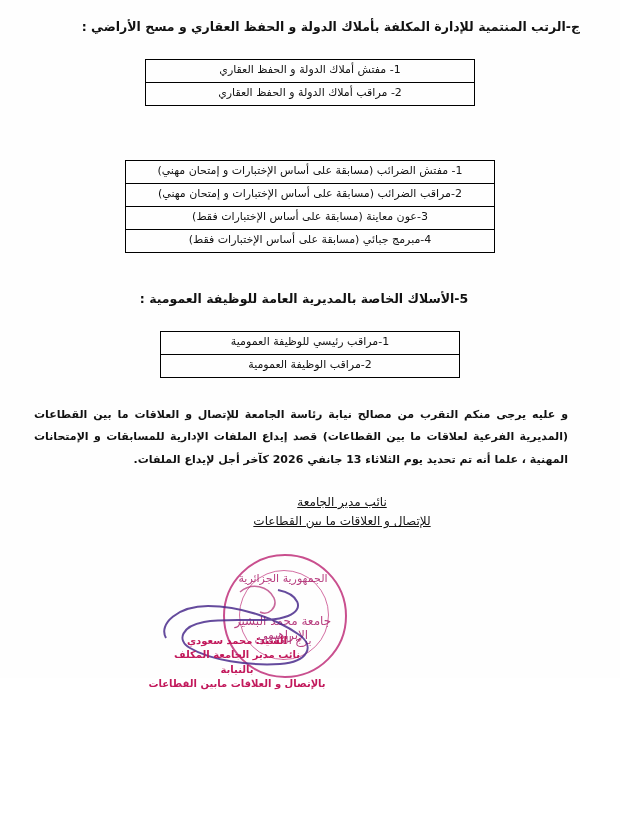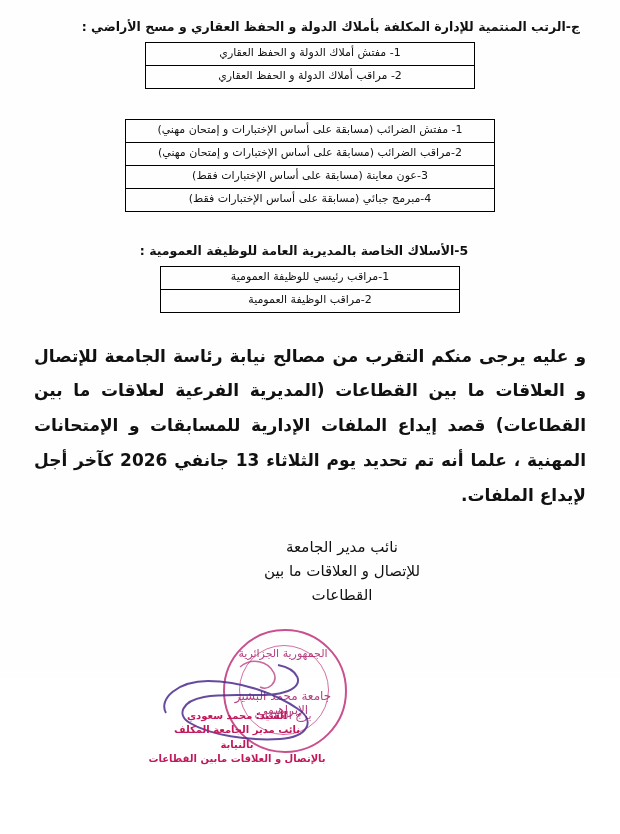--- a/index.html
+++ b/index.html
@@ -32,54 +32,55 @@
     text-align: right;
     direction: rtl;
     padding: 0 12px 5px 0;
     line-height: 1.5;
   }
   .heading-center {
     text-align: center;
   }
   .list-table {
     border-collapse: collapse;
-    margin: 0 auto;
+    margin: 17px auto;
     direction: rtl;
   }
   .list-table td {
     border: 1px solid #000000;
     font-size: 11px;
     padding: 3px 8px 4px 8px;
     text-align: center;
     line-height: 1.35;
     white-space: nowrap;
   }
   .tbl-a { width: 330px; }
   .tbl-b { width: 370px; }
   .tbl-c { width: 300px; }
   .tbl-a td, .tbl-b td, .tbl-c td { height: 15px; }
   .spacer-md { height: 20px; }
   .paragraph {
     direction: rtl;
     text-align: justify;
     text-align-last: right;
-    font-size: 17px;
+    font-size: 11px;
     line-height: 2.05;
-    margin: 26px 6px 0 6px;
+    margin: 26px 24px 0 6px;
     font-weight: bold;
   }
   .signature-block {
     direction: rtl;
     text-align: center;
-    font-size: 15px;
+    font-size: 12px;
     line-height: 1.6;
     margin-top: 22px;
     margin-right: 150px;
     width: 200px;
     font-weight: normal;
+    text-decoration: underline;
   }
   .stamp-area {
     position: relative;
     height: 190px;
     margin-top: 4px;
   }
   .stamp-oval {
     position: absolute;
     left: 195px;
     top: 18px;

